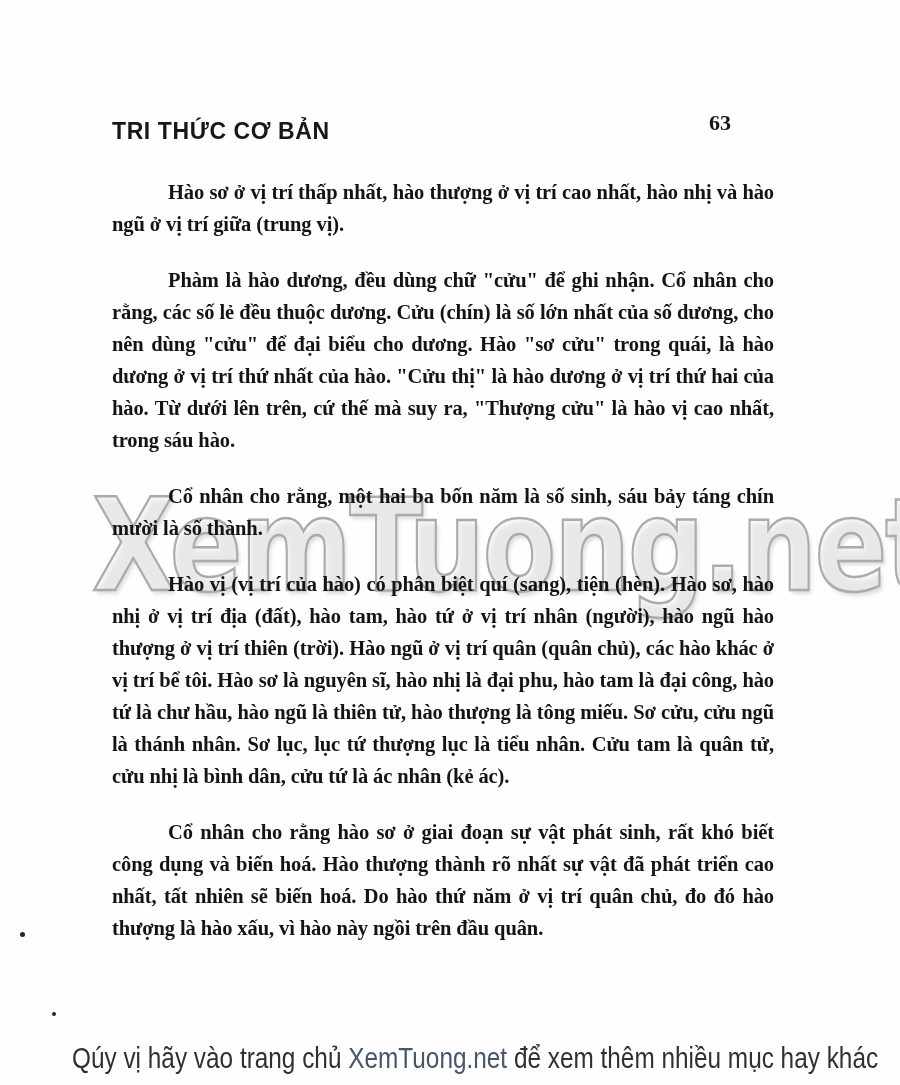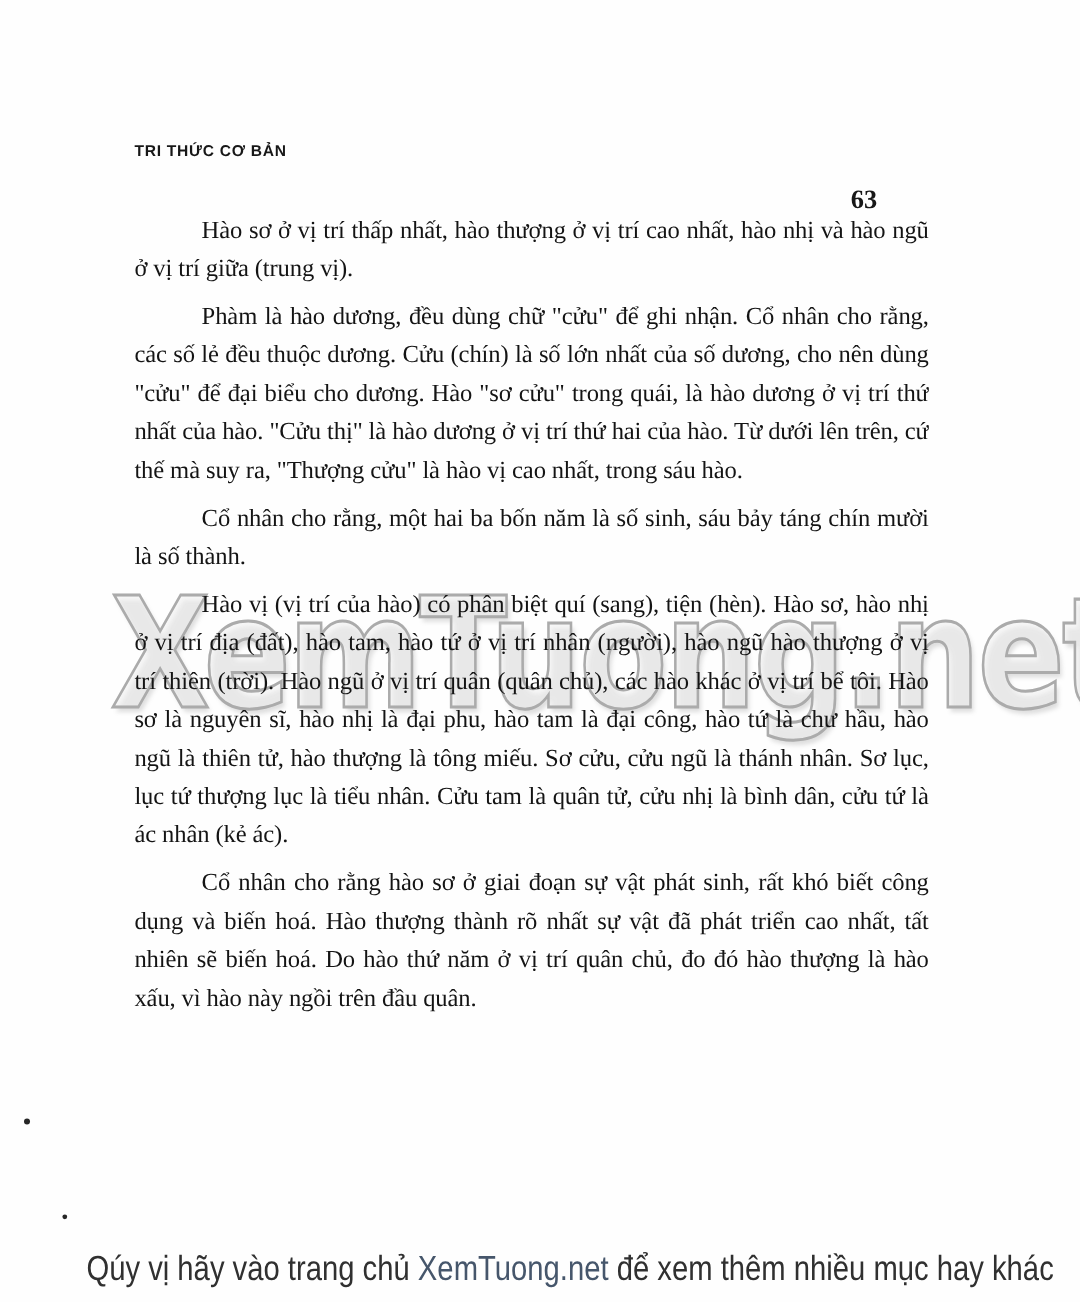--- a/index.html
+++ b/index.html
@@ -12,33 +12,32 @@
     background: #fefefe;
     overflow: hidden;
     font-family: "Liberation Serif", serif;
   }
   .running-head {
     position: absolute;
     top: 118px;
     left: 112px;
     font-family: "Liberation Sans", sans-serif;
     font-weight: bold;
-    font-size: 13px;
+    font-size: 23px;
     letter-spacing: 0.6px;
     color: #171717;
   }
   .page-number {
     position: absolute;
     top: 110px;
     left: 709px;
     font-family: "Liberation Serif", serif;
     font-weight: bold;
     font-size: 22px;
     color: #171717;
-    margin-top: 43px;
   }
   .watermark {
     position: absolute;
     top: 476px;
     left: 92px;
     z-index: 1;
     font-family: "DejaVu Sans", "Liberation Sans", sans-serif;
     font-weight: bold;
     font-size: 128px;
     line-height: 1.1;
@@ -55,29 +54,29 @@
     position: absolute;
     top: 176px;
     left: 112px;
     width: 662px;
     height: 878px;
     z-index: 2;
     overflow: hidden;
   }
   .body-text p {
     font-family: "Liberation Serif", serif;
-    font-weight: normal;
+    font-weight: bold;
     font-size: 20.5px;
     line-height: 32px;
     letter-spacing: -0.1px;
     color: #141414;
     text-align: justify;
     text-indent: 56px;
   }
-  .body-text p + p { margin-top: 8px; }
+  .body-text p + p { margin-top: 24px; }
   .footer-caption {
     position: absolute;
     top: 1042px;
     left: 0;
     width: 900px;
     z-index: 3;
     text-align: center;
     font-family: "Liberation Sans", sans-serif;
     font-weight: 400;
     font-size: 29px;

